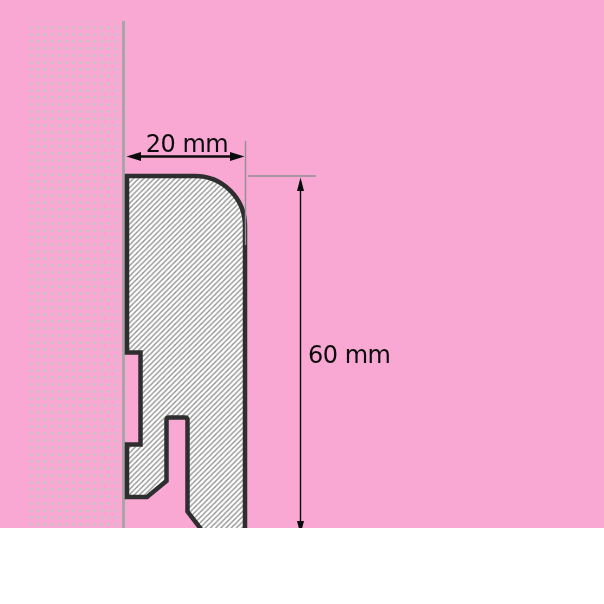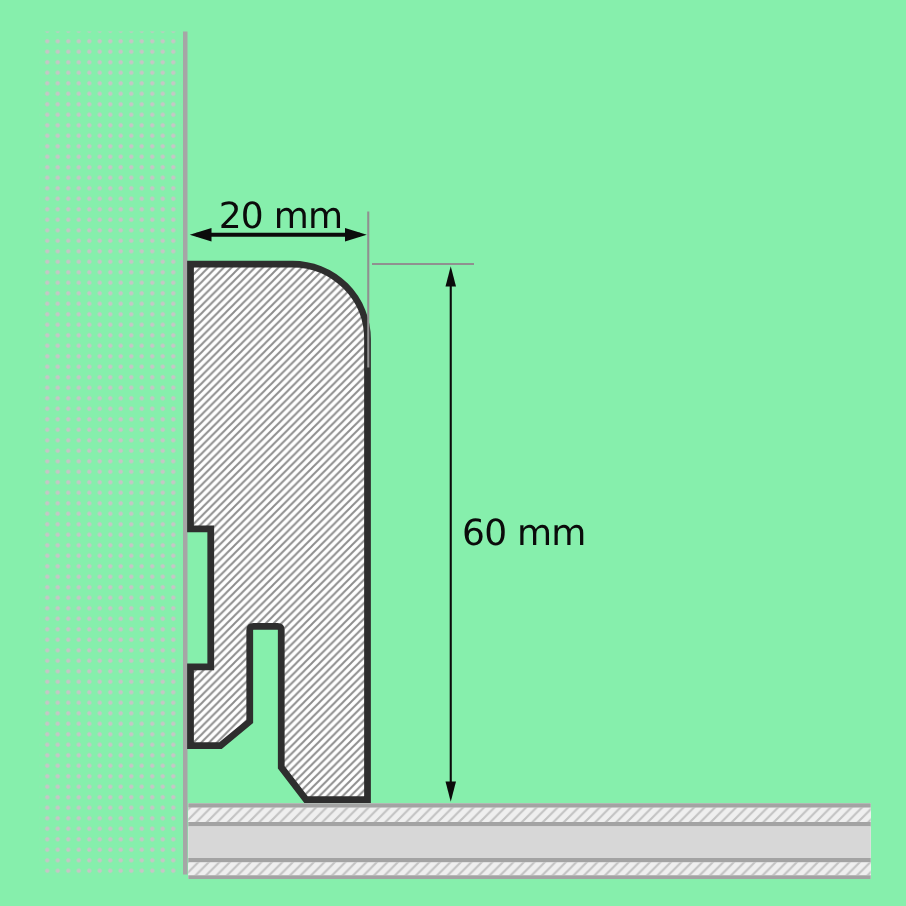--- a/index.html
+++ b/index.html
@@ -1,19 +1,19 @@
 <!DOCTYPE html>
 <html><head>
 <meta charset="utf-8">
 <style>
   html,body{margin:0;padding:0;background:#ffffff;}
   .stage{
     position:relative;
-    width:604px;height:604px;
-    background:#86efac;
+    width:604px;height:528px;
+    background:#f9a8d4;
     overflow:hidden;
     font-family:"DejaVu Sans", sans-serif;
   }
   .wall{
     position:absolute;
     left:26px;top:21px;width:95px;height:562px;
     background-image:radial-gradient(circle, #c6c6c6 1px, rgba(198,198,198,.55) 1.4px, transparent 1.6px);
     background-size:7px 7px;
     background-position:2px 3px;
   }

